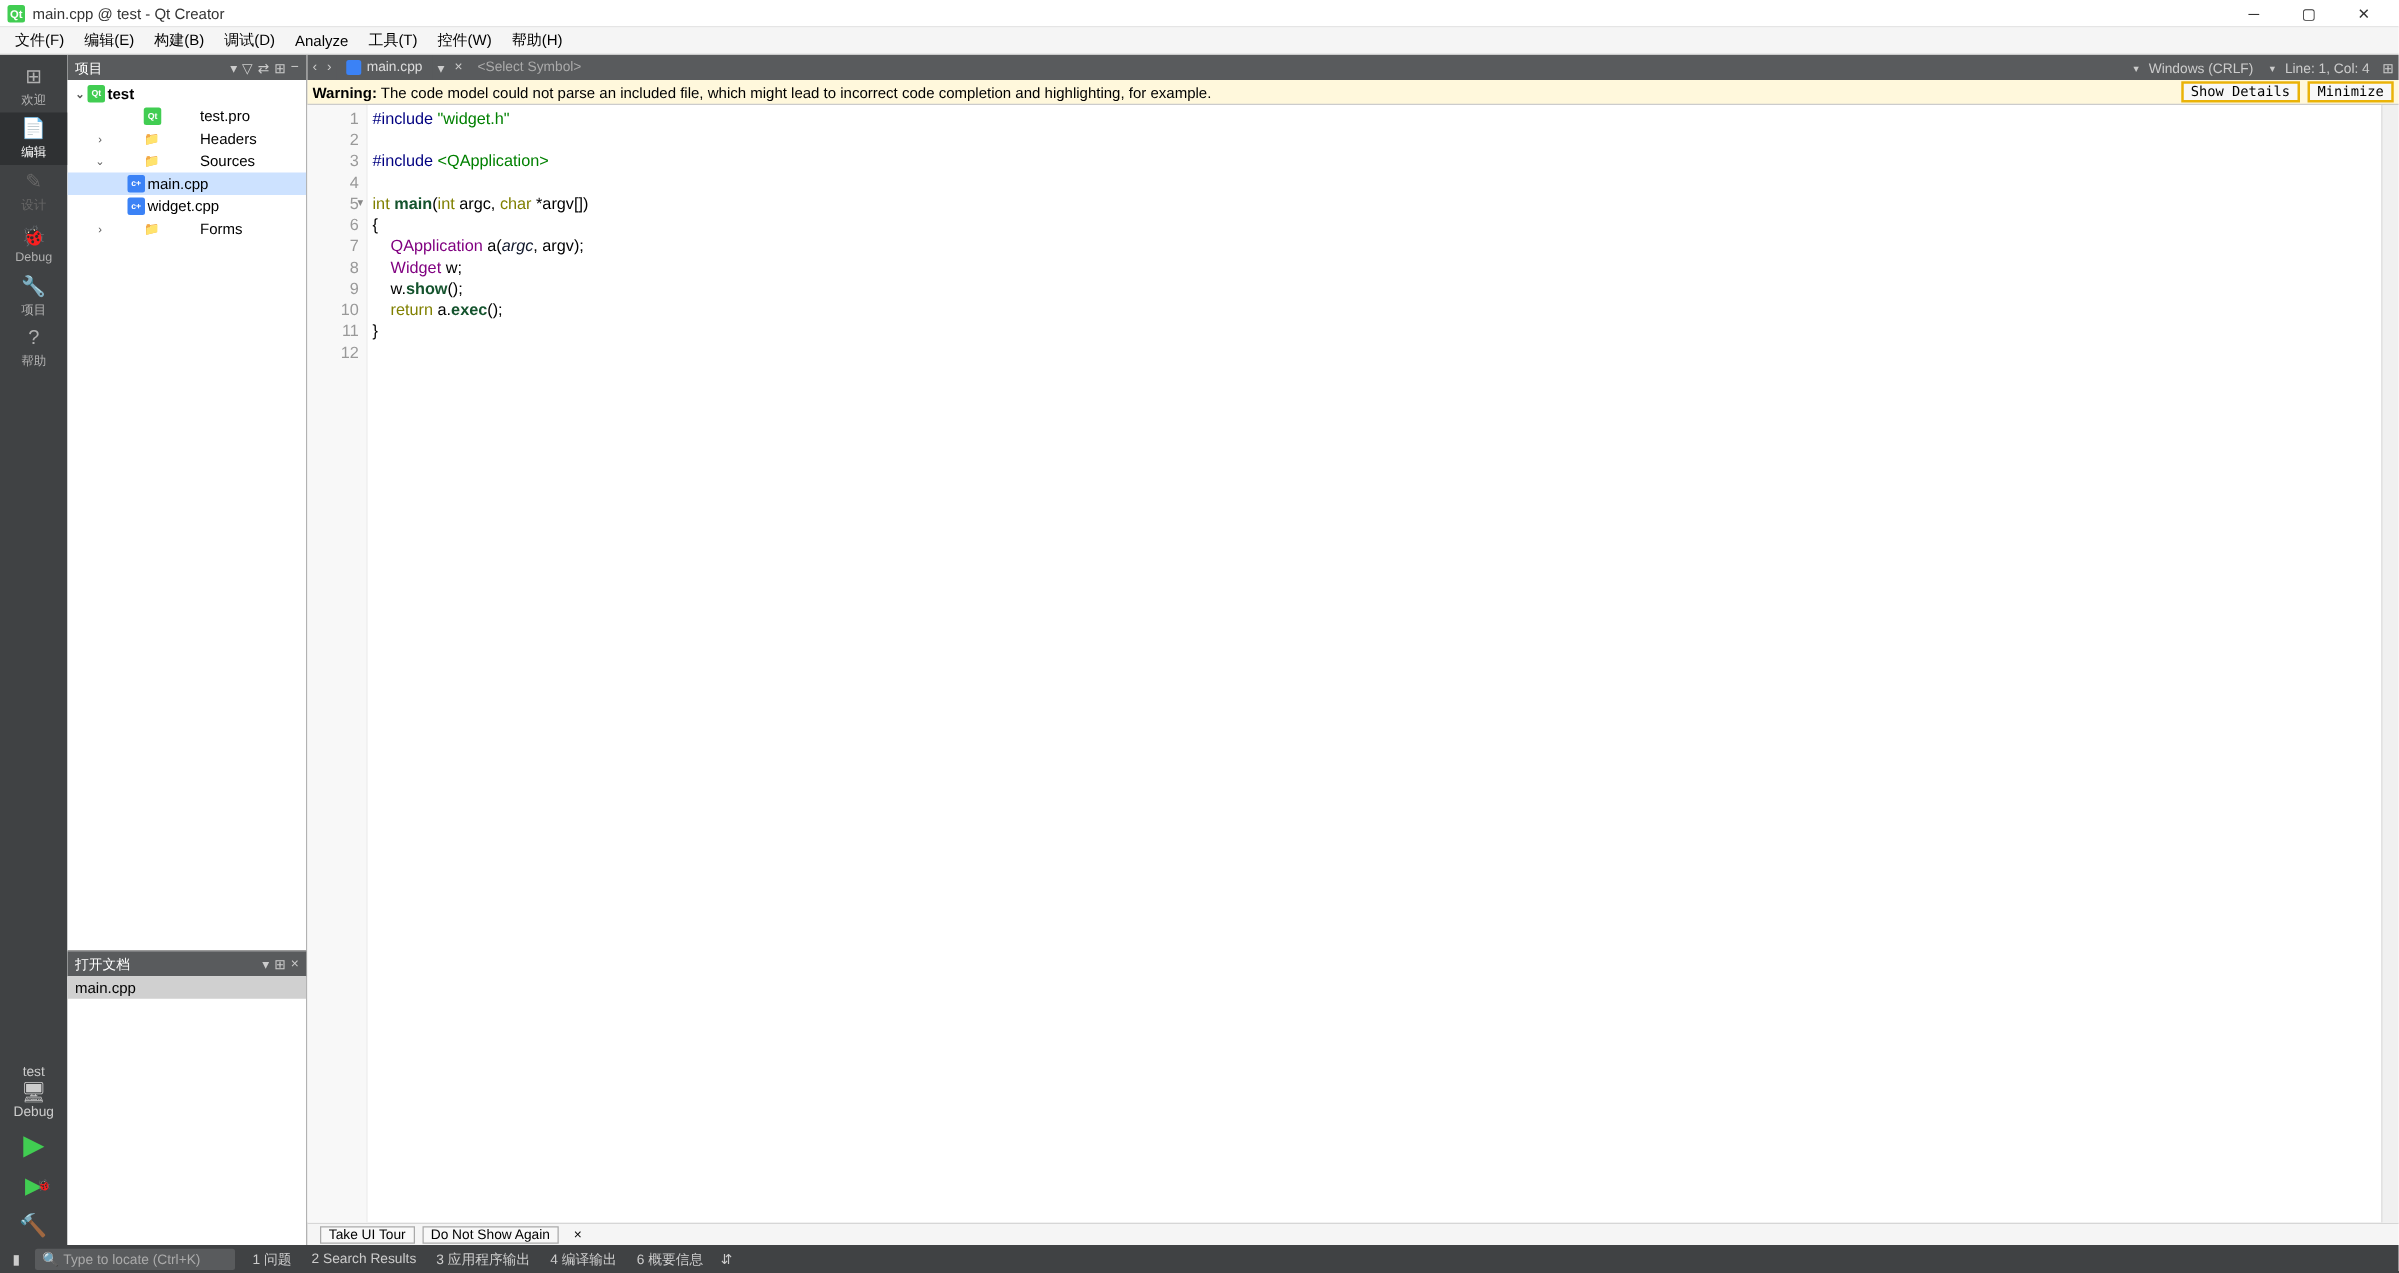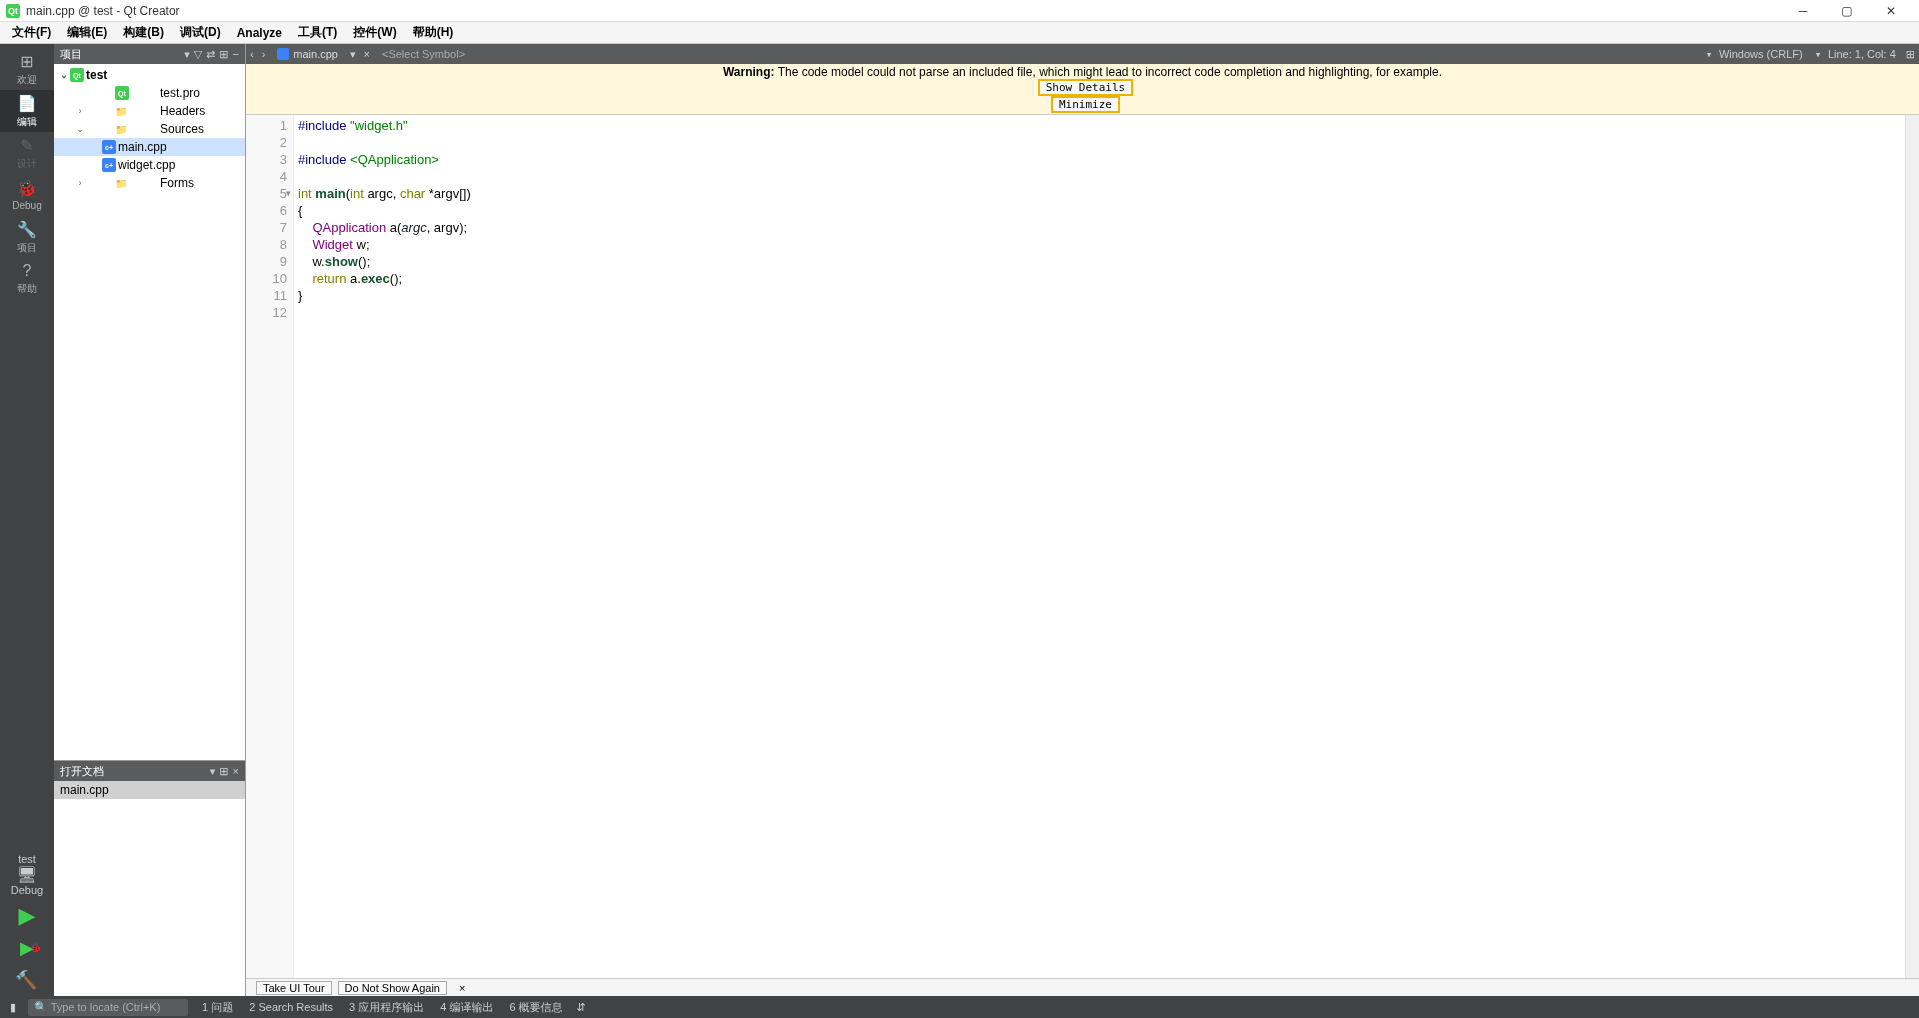--- a/index.html
+++ b/index.html
@@ -1,21 +1,21 @@
 <!DOCTYPE html>
 <html><head>
 <meta charset="utf-8">
 <style>
 * { margin: 0; padding: 0; box-sizing: border-box; font-family: "Segoe UI", Tahoma, sans-serif; }
 body { width: 1919px; height: 1018px; background: #fff; overflow: hidden; display: flex; flex-direction: column; }
 .titlebar { height: 22px; background: #fff; display: flex; align-items: center; padding: 0 6px; font-size: 12px; color: #333; border-bottom: 1px solid #ddd; }
 .titlebar .logo { width: 14px; height: 14px; background: #41cd52; border-radius: 2px; margin-right: 6px; display: flex; align-items: center; justify-content: center; color: #fff; font-size: 9px; font-weight: bold; }
 .titlebar .spacer { flex: 1; }
 .titlebar .winbtn { width: 44px; height: 22px; display: flex; align-items: center; justify-content: center; color: #333; cursor: pointer; }
-.menubar { height: 22px; background: #f5f5f5; display: flex; align-items: center; padding: 0 4px; font-size: 12px; border-bottom: 1px solid #ccc; font-weight: bold; }
+.menubar { height: 22px; background: #f5f5f5; display: flex; align-items: center; padding: 0 4px; font-size: 12px; border-bottom: 1px solid #ccc; }
 .menubar .menu-item { padding: 2px 8px; cursor: pointer; }
 .mainrow { flex: 1; display: flex; min-height: 0; }
 .modebar { width: 54px; background: #404244; display: flex; flex-direction: column; align-items: center; padding-top: 4px; }
 .modebar .mode { width: 54px; height: 42px; display: flex; flex-direction: column; align-items: center; justify-content: center; color: #b0b0b0; font-size: 10px; cursor: pointer; }
 .modebar .mode.active { background: #2f3133; color: #fff; }
 .modebar .mode .icon { font-size: 16px; margin-bottom: 2px; }
 .modebar .spacer { flex: 1; }
 .modebar .mode.disabled { color: #666; }
 .modebar .kit { color: #ccc; font-size: 11px; text-align: center; padding: 4px 0; }
 .modebar .runbtn { width: 54px; height: 32px; display: flex; align-items: center; justify-content: center; cursor: pointer; }
@@ -43,21 +43,21 @@
 .opendocs .doc.active { background: #d0d0d0; }
 .editorarea { flex: 1; display: flex; flex-direction: column; min-width: 0; }
 .editortabs { height: 20px; background: #595b5d; display: flex; align-items: center; font-size: 11px; color: #ccc; }
 .editortabs .nav { padding: 0 4px; cursor: pointer; }
 .editortabs .tab { background: #595b5d; color: #ddd; padding: 0 8px; display: flex; align-items: center; height: 20px; }
 .editortabs .tab .ficon { width: 12px; height: 12px; background: #3b82f6; border-radius: 2px; margin-right: 4px; display: inline-block; }
 .editortabs .closex { padding: 0 4px; cursor: pointer; }
 .editortabs .sym { flex: 0 0 auto; padding: 0 8px; color: #aaa; }
 .editortabs .spacer { flex: 1; }
 .editortabs .right { padding: 0 6px; white-space: nowrap; font-family: Consolas, monospace; }
-.warningbar { background: #fff8dc; border-bottom: 1px solid #ccc; font-family: Consolas, monospace; font-size: 12px; padding: 1px 4px; display: flex; align-items: center; flex-direction: column; }
+.warningbar { background: #fff8dc; border-bottom: 1px solid #ccc; font-family: Consolas, monospace; font-size: 12px; padding: 1px 4px; display: flex; align-items: center; }
 .warningbar .wtxt { flex: 1; white-space: nowrap; overflow: hidden; }
 .warningbar .wtxt b { font-weight: bold; }
 .warningbar .wbtn { border: 2px solid #eab308; background: #f8f8f8; padding: 0 6px; margin-left: 6px; cursor: pointer; font-family: inherit; font-size: 11px; }
 .codearea { flex: 1; display: flex; font-family: Consolas, "Courier New", monospace; font-size: 13px; line-height: 17px; background: #fff; position: relative; }
 .gutter { width: 48px; background: #f8f8f8; color: #999; text-align: right; padding: 2px 6px 0 0; border-right: 1px solid #eee; user-select: none; }
 .code { flex: 1; padding: 2px 0 0 4px; white-space: pre; color: #000; }
 .fold { position: absolute; left: 40px; font-size: 9px; color: #888; }
 .kw { color: #808000; }
 .str { color: #008000; }
 .pp { color: #000080; }

